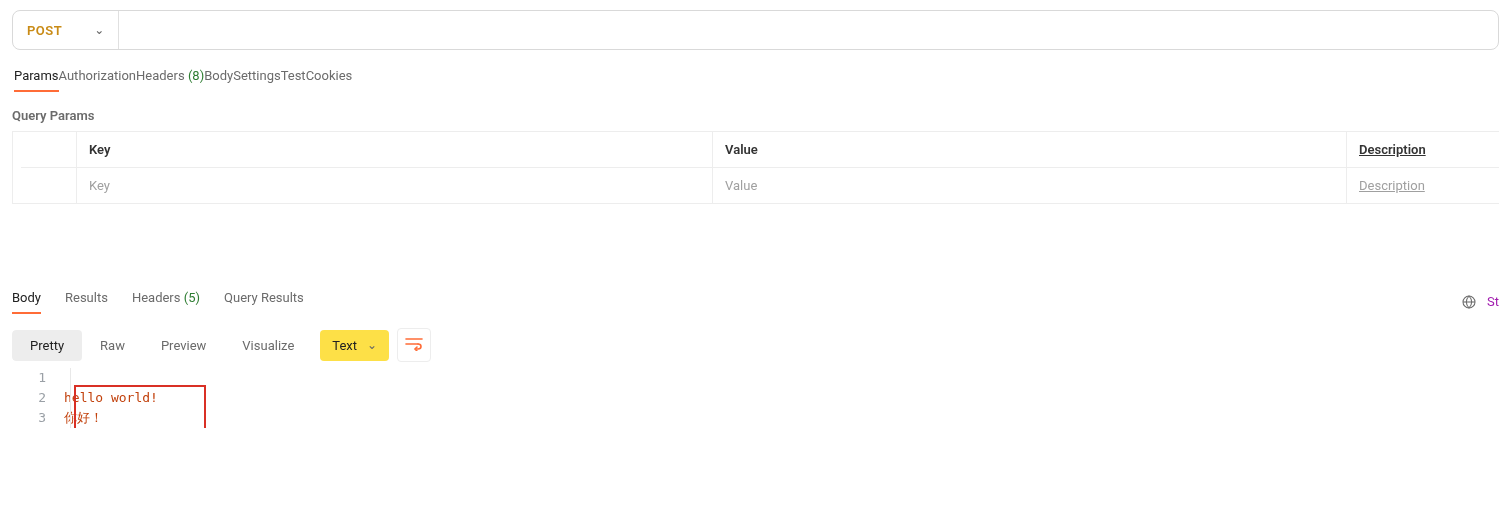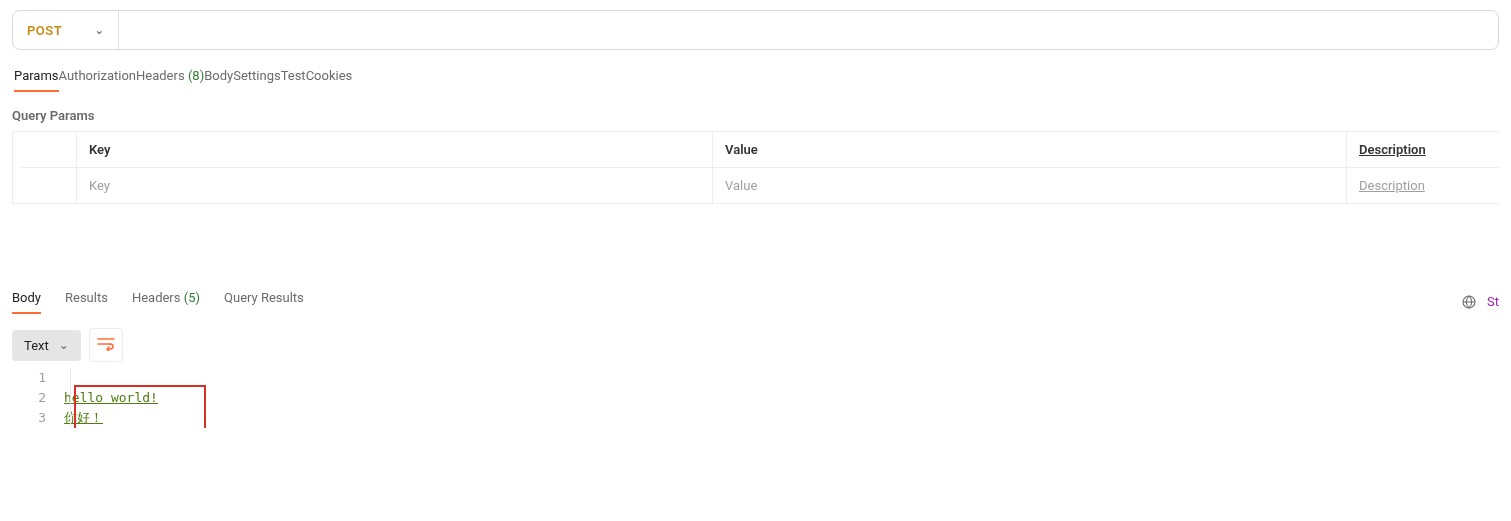--- a/index.html
+++ b/index.html
@@ -95,38 +95,38 @@
   .seg-btn {
     padding: 8px 18px;
     font-size: 13px;
     color: #6b6b6b;
     cursor: pointer;
     border-radius: 4px;
   }
   .seg-btn.active { background: #ededed; color: #212121; }
   .type-select {
     display: flex; align-items: center; gap: 10px;
-    background: #e5e5e5; border-radius: 4px;
+    background: #fde047; border-radius: 4px;
     padding: 8px 12px; font-size: 13px; color: #212121; cursor: pointer;
   }
   .wrap-btn {
     background: #fff; border: 1px solid #ededed; border-radius: 4px;
     width: 34px; height: 34px; display: flex; align-items: center; justify-content: center;
     cursor: pointer;
   }
   .wrap-icon { color: #ff6c37; font-size: 16px; }
 
   
   .code-viewer { font-family: ui-monospace, Menlo, Consolas, monospace; font-size: 13px; line-height: 20px; position: relative; }
   .code-line { display: flex; }
   .ln {
     width: 52px; text-align: right; padding-right: 18px;
     color: #9aa0a6; user-select: none;
   }
-  .code-content { color: #4d7c0f; white-space: pre; flex: 1; text-decoration: underline; }
+  .code-content { color: #c2410c; white-space: pre; flex: 1; }
   .gutter-border {
     position: absolute; left: 58px; top: 0; bottom: 0; width: 1px; background: #e8e8e8;
   }
   .highlight-box {
     position: absolute;
     border: 2px solid #d93025;
     left: 62px; top: 17px; width: 132px; height: 46px;
     pointer-events: none;
   }
   .globe { width:16px; height:16px; }
@@ -188,20 +188,26 @@
         <svg class="globe" viewBox="0 0 24 24" fill="none" stroke="#6b6b6b" stroke-width="1.6">
           <circle cx="12" cy="12" r="9"></circle>
           <path d="M3 12h18"></path>
           <path d="M12 3c2.5 2.6 4 5.7 4 9s-1.5 6.4-4 9c-2.5-2.6-4-5.7-4-9s1.5-6.4 4-9z"></path>
         </svg>
         <span>St</span>
       </div>
     </div>
 
     <div class="view-toolbar">
+      <div class="seg-group">
+        <div class="seg-btn active">Pretty</div>
+        <div class="seg-btn">Raw</div>
+        <div class="seg-btn">Preview</div>
+        <div class="seg-btn">Visualize</div>
+      </div>
       <div class="type-select">
         <span>Text</span>
         <span class="chevron">⌄</span>
       </div>
       <div class="wrap-btn">
         <span class="wrap-icon">
           <svg width="18" height="14" viewBox="0 0 18 14" fill="none" stroke="#ff6c37" stroke-width="1.6" stroke-linecap="round">
             <line x1="1" y1="2" x2="17" y2="2"></line>
             <line x1="1" y1="7" x2="13" y2="7"></line>
             <path d="M13 7c2 0 3 1 3 2.5S15 12 13 12h-2"></path>

